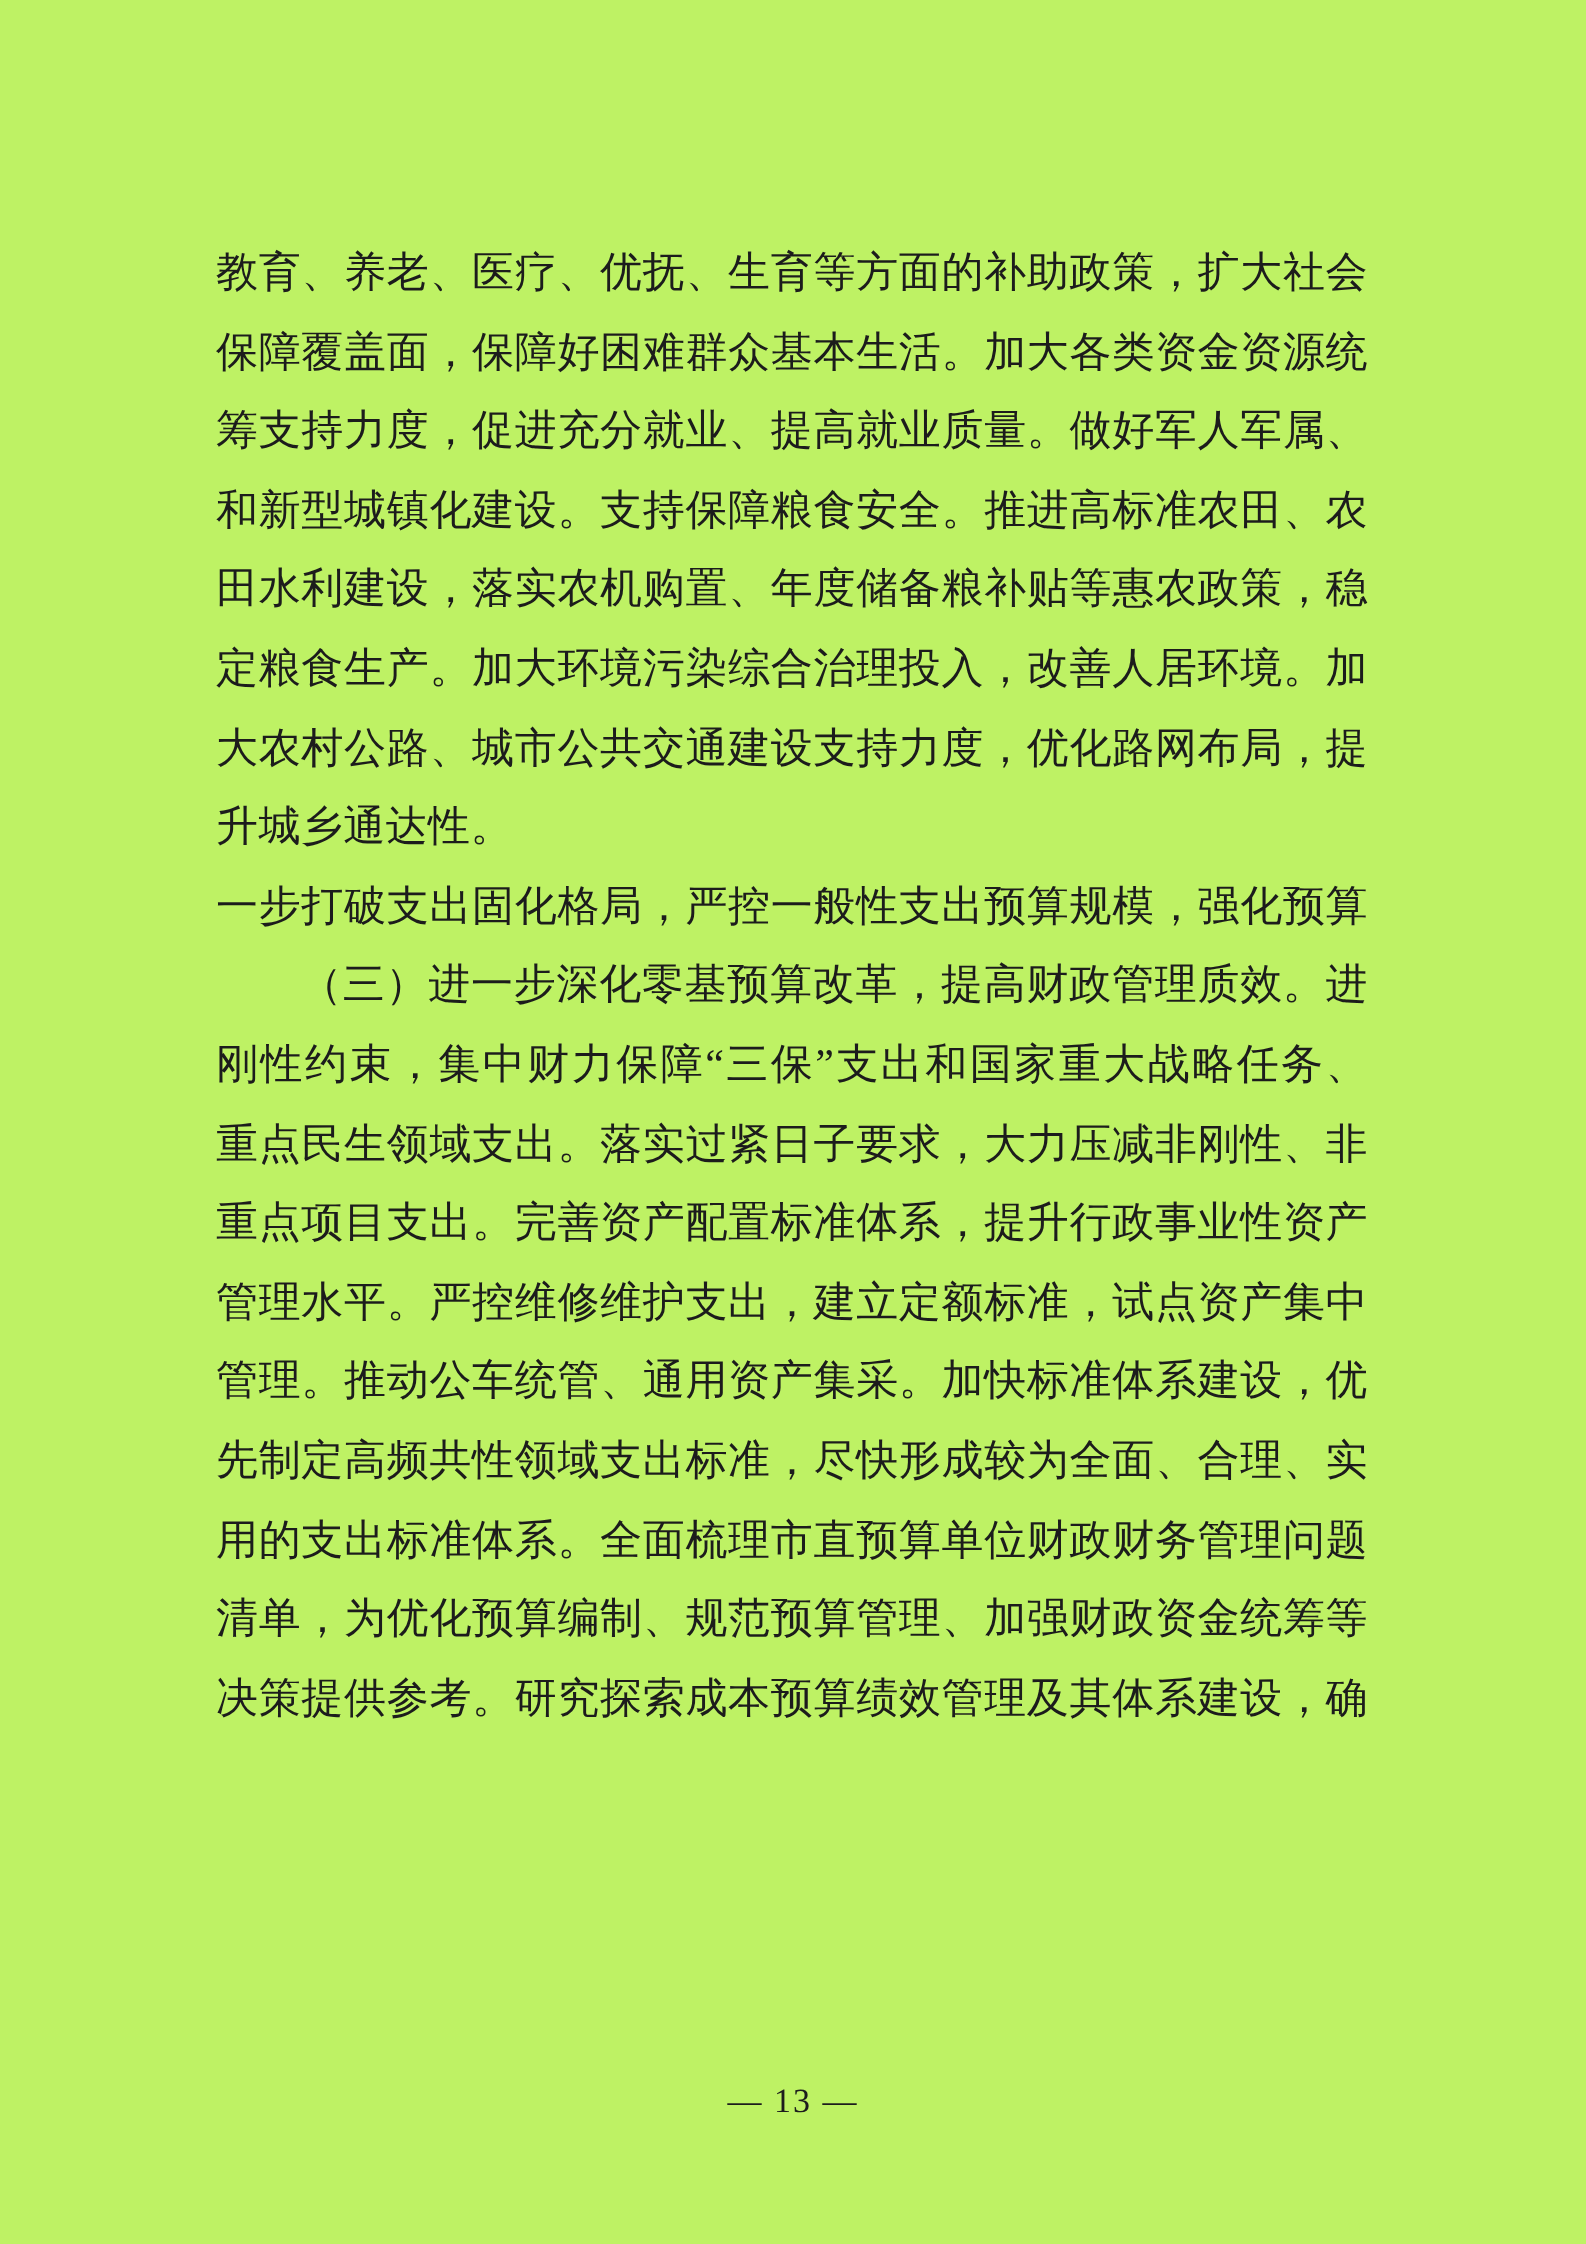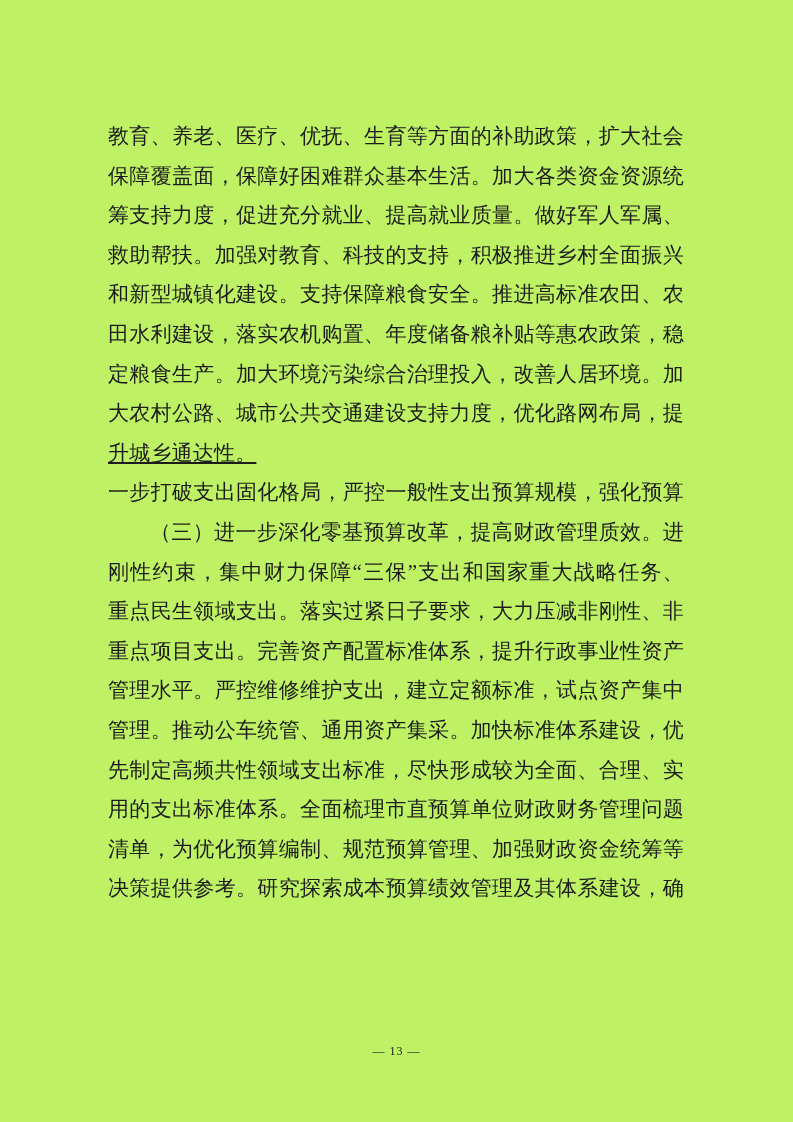--- a/index.html
+++ b/index.html
@@ -27,49 +27,47 @@
     line-height: 39.6px;
     font-size: 21px;
     text-align: justify;
     text-align-last: justify;
     text-justify: inter-character;
     letter-spacing: 0.2px;
   }
   .line.no-justify {
     text-align: left;
     text-align-last: left;
-    text-decoration: underline;
   }
   .line.indent {
     text-indent: 42px;
   }
   .footer {
     position: absolute;
     left: 0;
     top: 1040px;
     width: 100%;
     text-align: center;
   }
   .page-number {
-    font-size: 12px;
+    font-size: 17px;
     line-height: 22px;
     letter-spacing: 1px;
     color: #1c1c1c;
   }
 </style>
 </head>
 <body>
 
 <div class="page">
   <div class="text-block">
 
   <div class="line">教育、养老、医疗、优抚、生育等方面的补助政策，扩大社会</div>
       <div class="line">保障覆盖面，保障好困难群众基本生活。加大各类资金资源统</div>
       <div class="line">筹支持力度，促进充分就业、提高就业质量。做好军人军属、</div>
-      <div class="line">救助帮扶。加强对教育、科技的支持，积极推进乡村全面振兴</div>
       <div class="line">和新型城镇化建设。支持保障粮食安全。推进高标准农田、农</div>
       <div class="line">田水利建设，落实农机购置、年度储备粮补贴等惠农政策，稳</div>
       <div class="line">定粮食生产。加大环境污染综合治理投入，改善人居环境。加</div>
       <div class="line">大农村公路、城市公共交通建设支持力度，优化路网布局，提</div>
       <div class="line no-justify">升城乡通达性。</div>
       <div class="line">一步打破支出固化格局，严控一般性支出预算规模，强化预算</div>
       <div class="line indent">（三）进一步深化零基预算改革，提高财政管理质效。进</div>
       <div class="line">刚性约束，集中财力保障“三保”支出和国家重大战略任务、</div>
       <div class="line">重点民生领域支出。落实过紧日子要求，大力压减非刚性、非</div>
       <div class="line">重点项目支出。完善资产配置标准体系，提升行政事业性资产</div>

